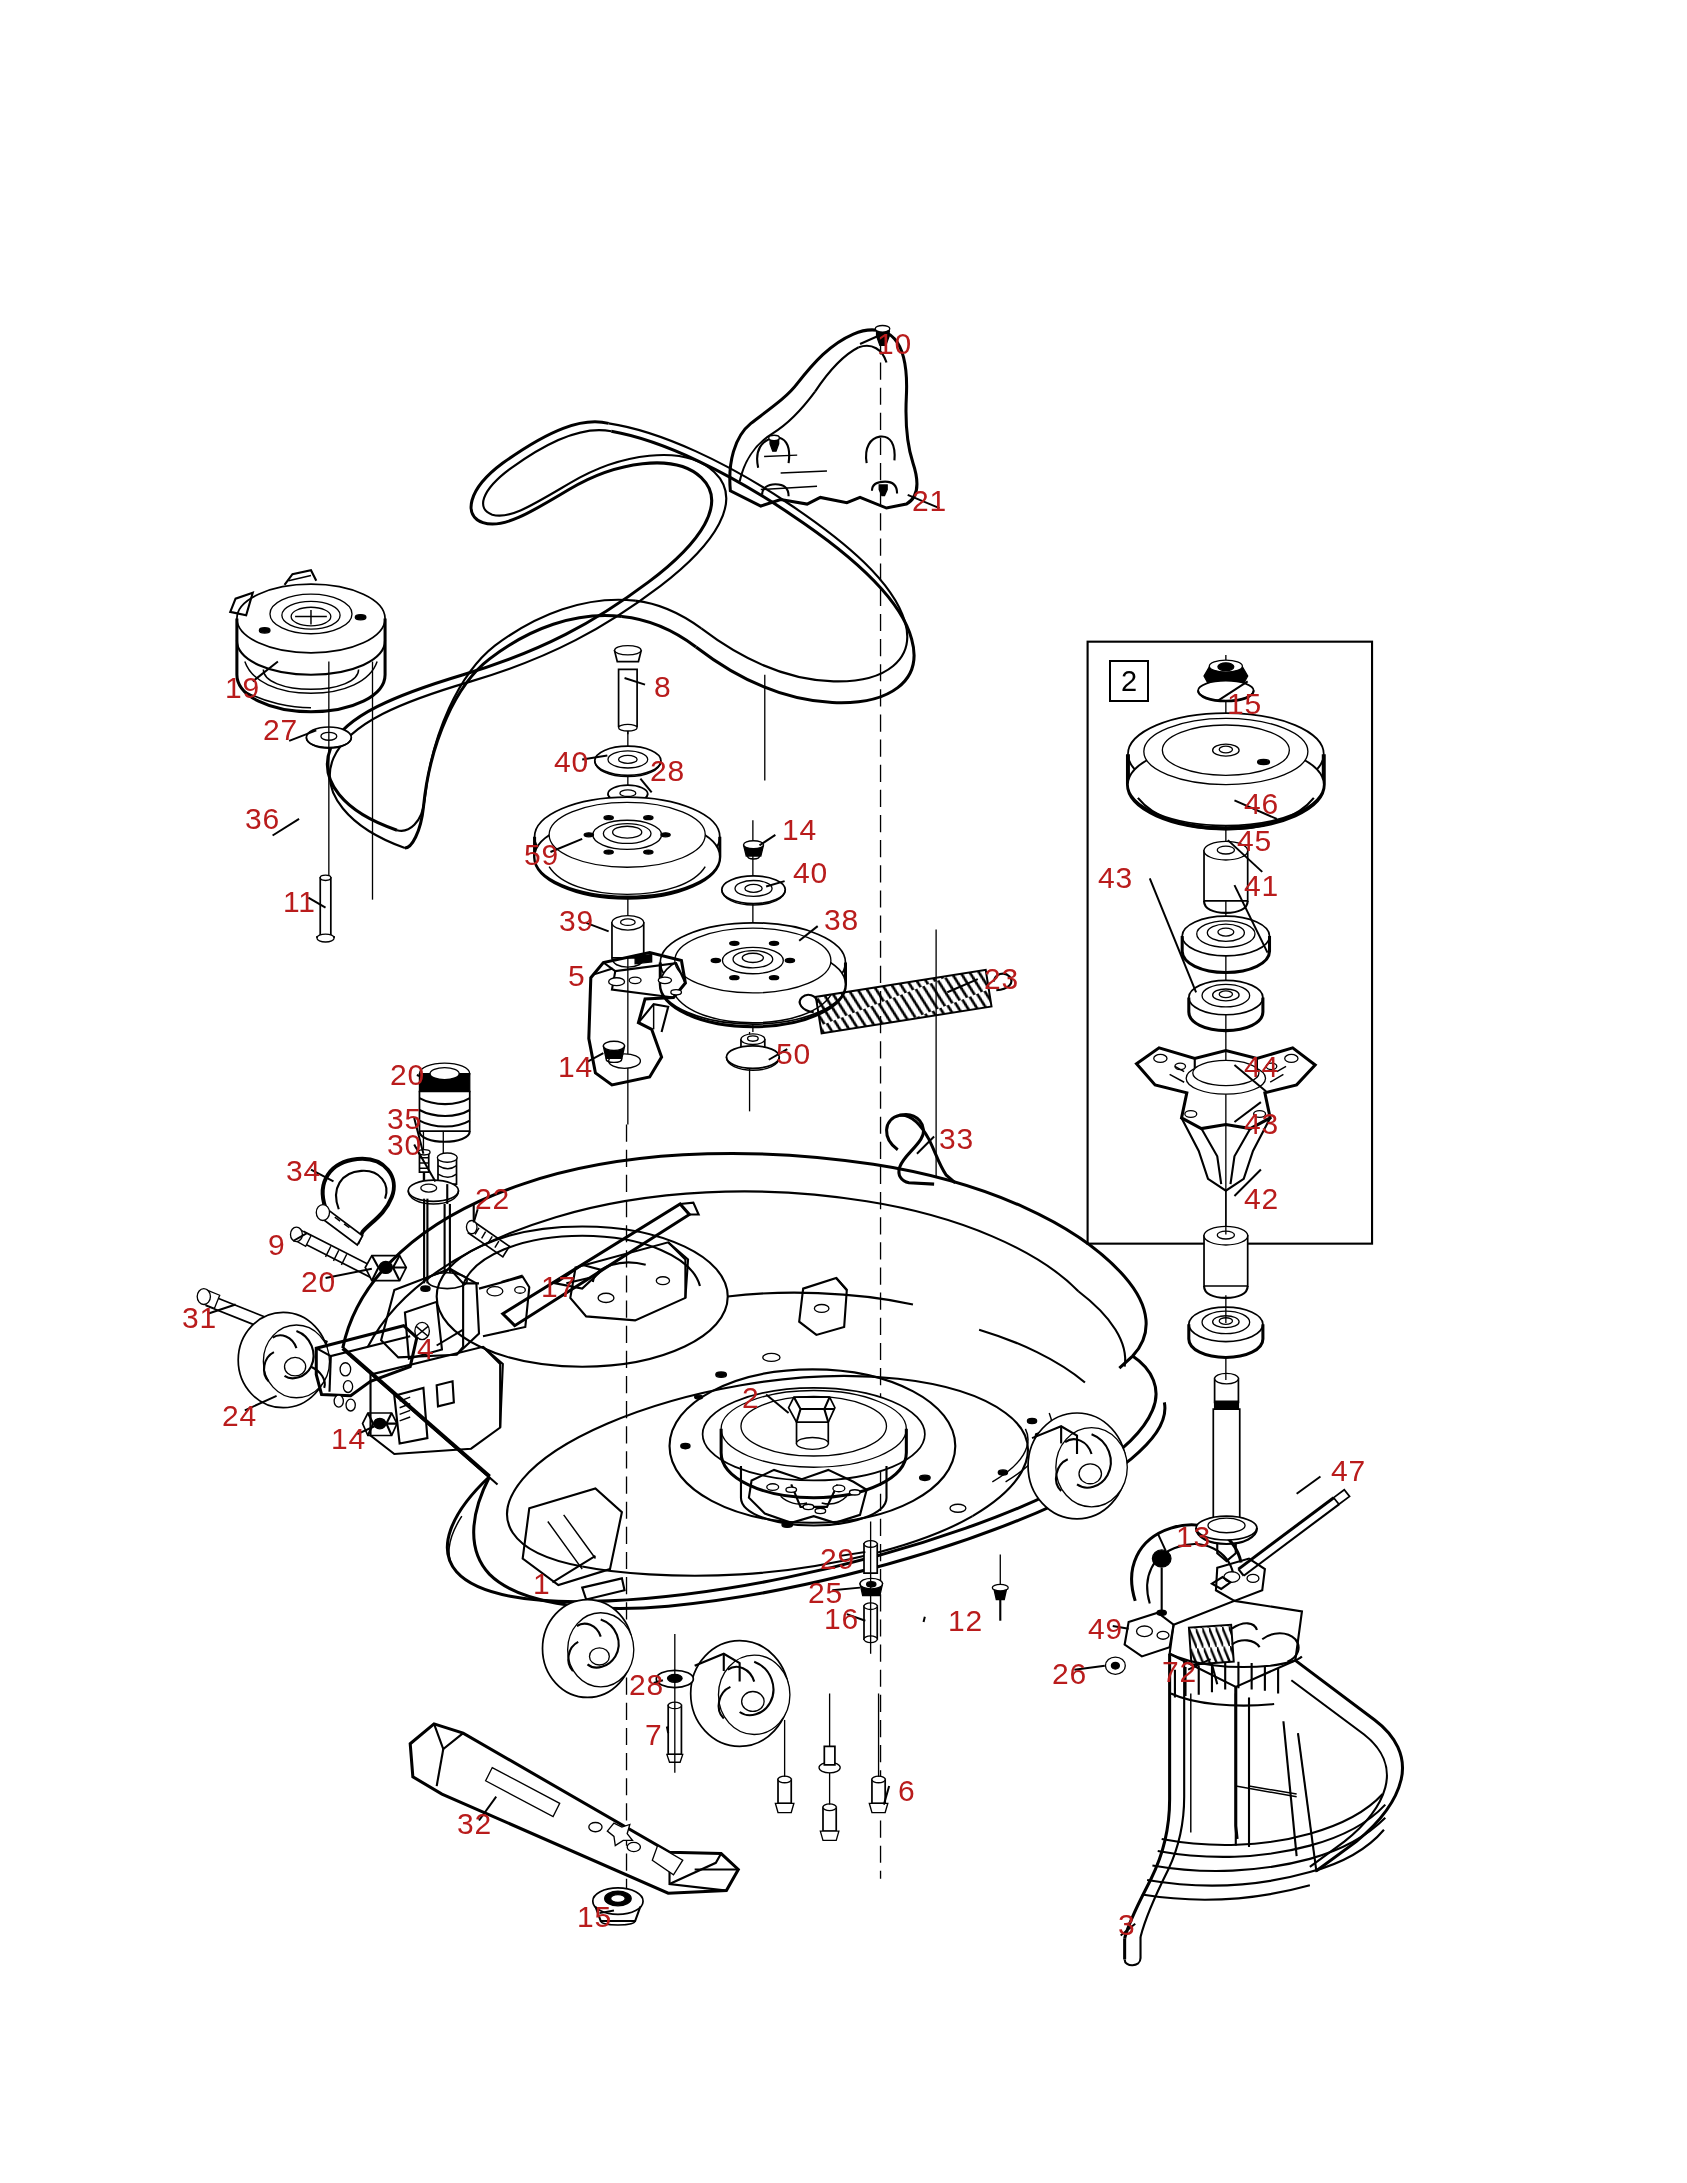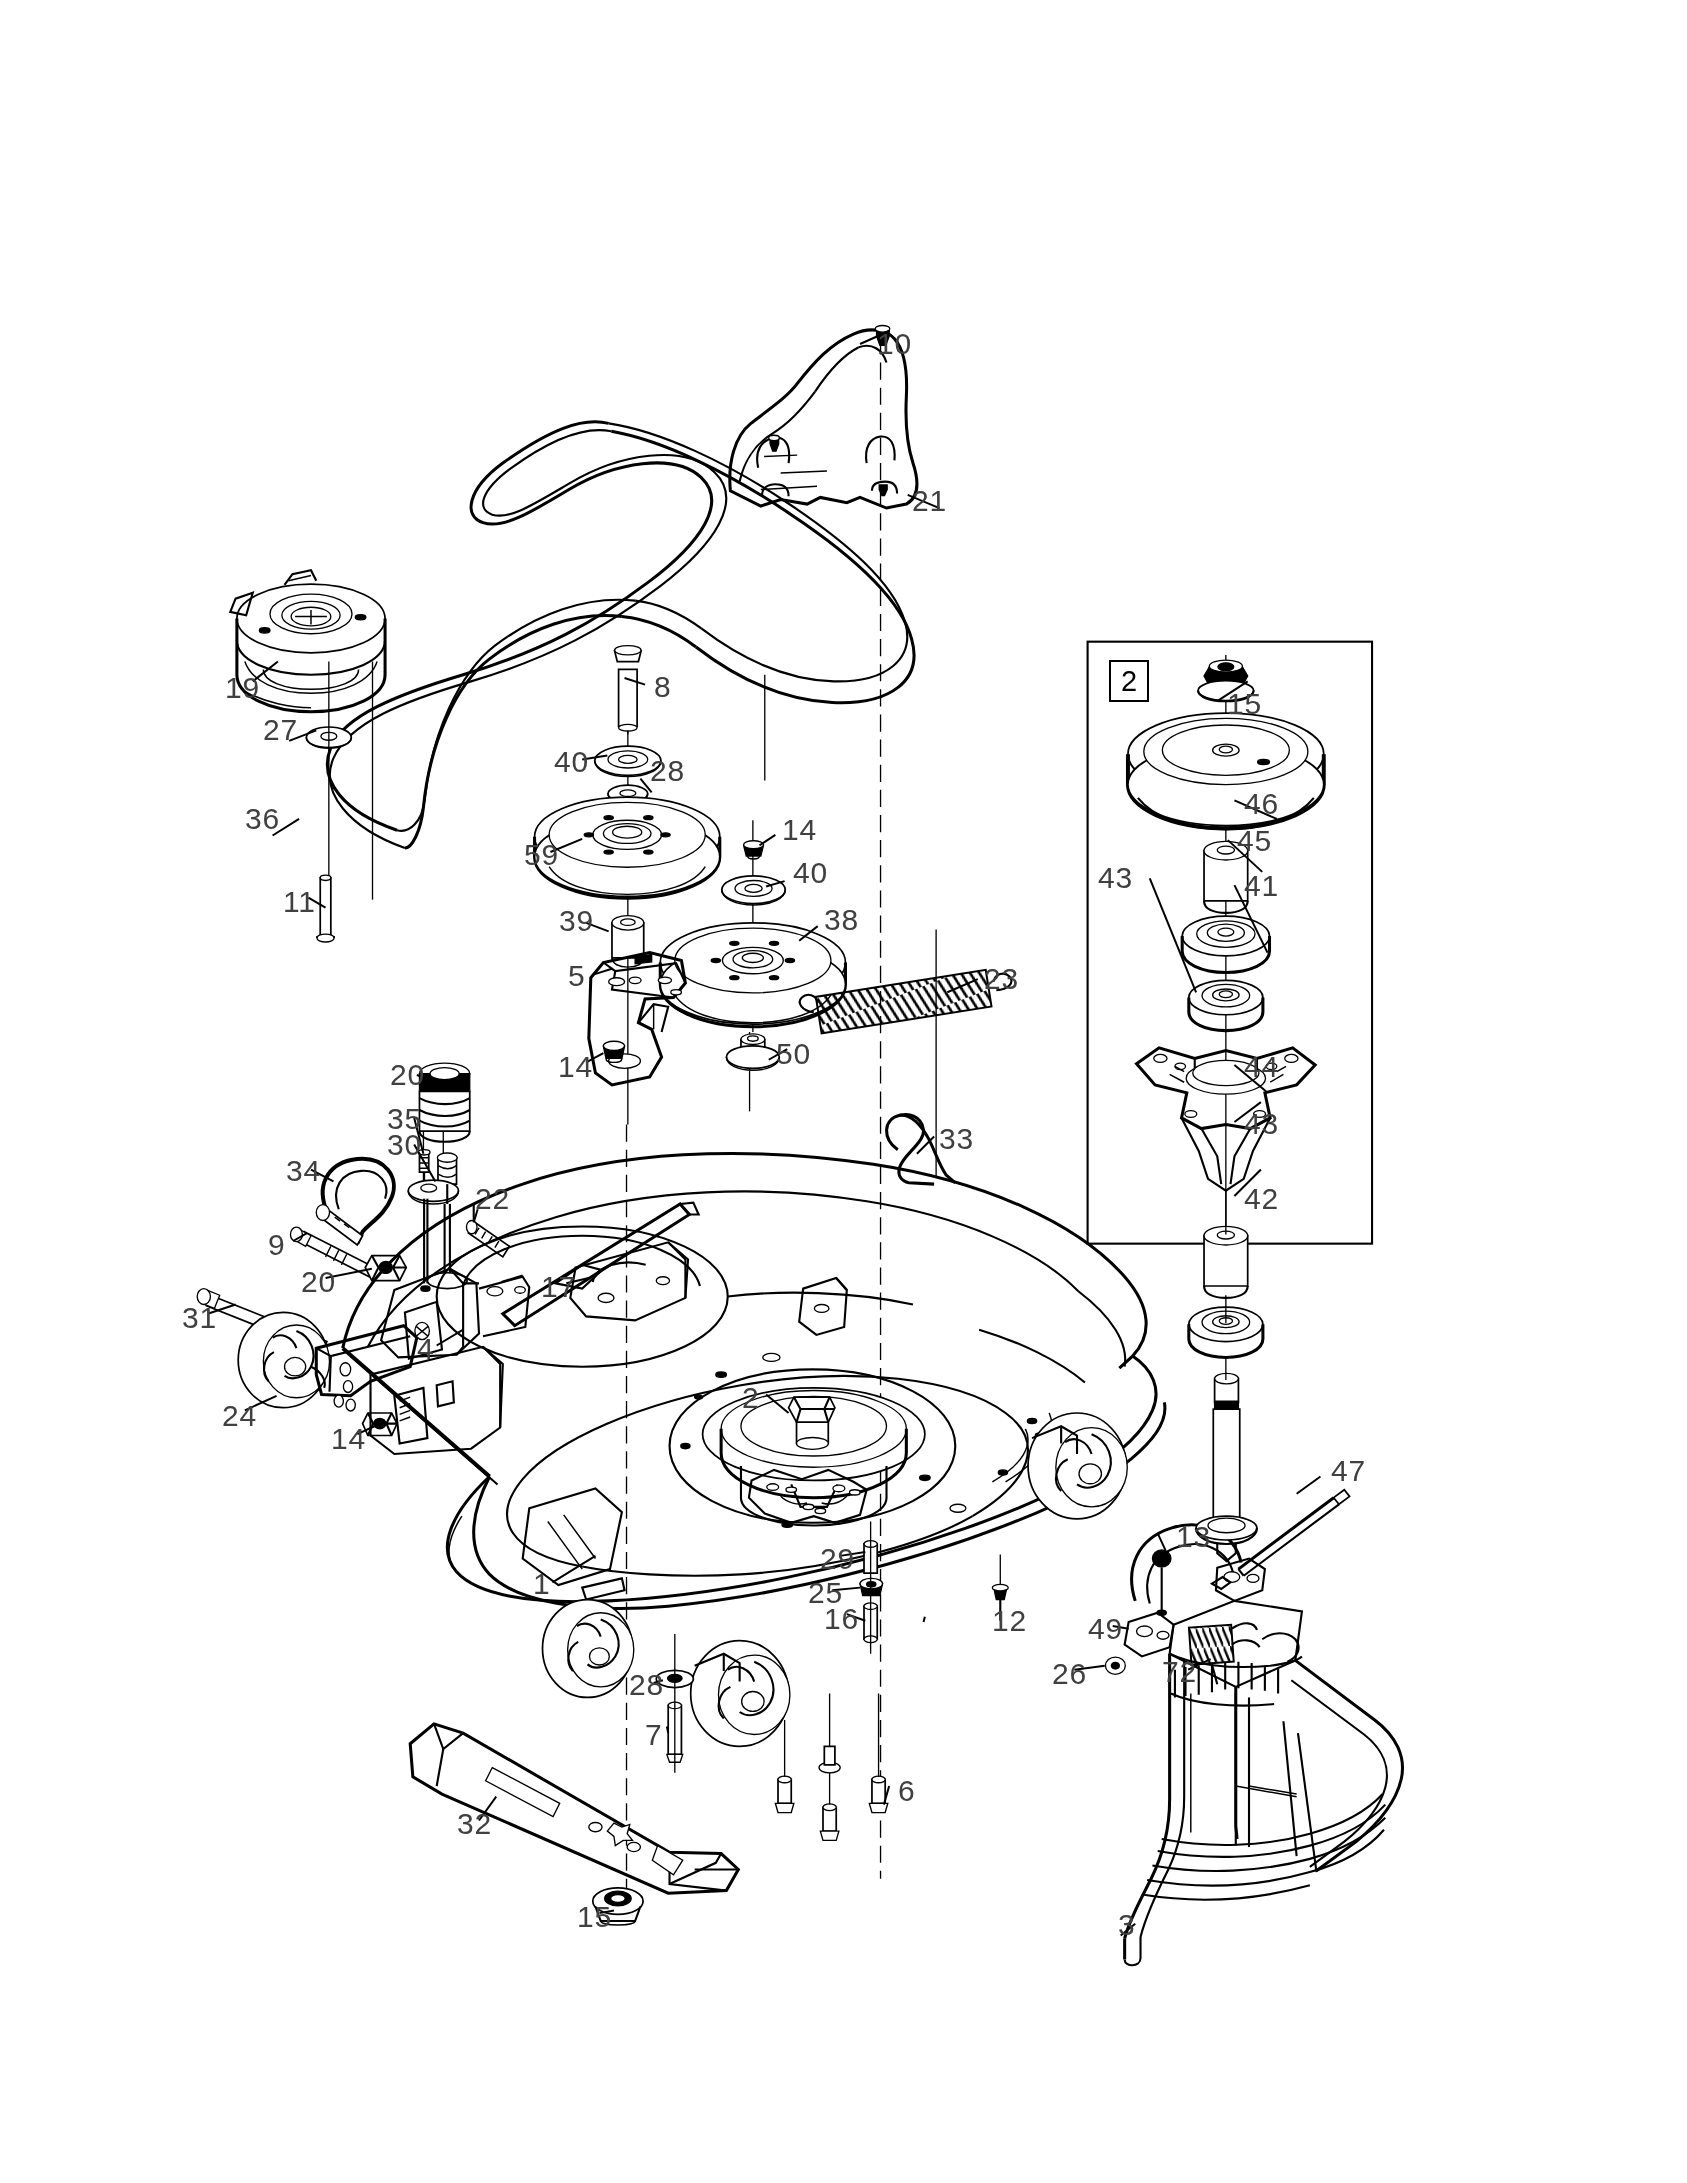--- a/index.html
+++ b/index.html
@@ -1,19 +1,19 @@
 <!DOCTYPE html>
 <html style="font-size:10.6px"><head>
 <meta charset="utf-8">
 <style>
   html,body{margin:0;padding:0;background:#ffffff;}
   body{font-family:"Liberation Sans", sans-serif;}
   #page{position:relative;width:1687px;height:2183px;background:#fff;overflow:hidden;}
   svg#art{position:absolute;left:0;top:0;width:1687px;height:2183px;}
-  .cal{position:absolute;font-family:"Liberation Sans", sans-serif;font-size:30px;color:#404040;
+  .cal{position:absolute;font-family:"Liberation Sans", sans-serif;font-size:30px;color:#b91c1c;
        line-height:1;white-space:nowrap;font-weight:400;letter-spacing:0.7px;}
   .boxnum{position:absolute;border:2.6px solid #000;width:36px;height:38px;
           display:flex;align-items:center;justify-content:center;font-size:29px;}
   
   .ln{fill:none;stroke:#000;}
   .w1{stroke-width:2.2;}
   .w2{stroke-width:3.2;}
   .w3{stroke-width:4.6;}
   .w4{stroke-width:6;}
   .lead{fill:none;stroke:#000;stroke-width:3;}
@@ -828,21 +828,21 @@
 <div class="cal" style="left:182px;top:1303px;">31</div>
 <div class="cal" style="left:222px;top:1401px;">24</div>
 <div class="cal" style="left:331px;top:1424px;">14</div>
 <div class="cal" style="left:475px;top:1184px;">22</div>
 <div class="cal" style="left:541px;top:1272px;">17</div>
 <div class="cal" style="left:417px;top:1334px;">4</div>
 <div class="cal" style="left:742px;top:1383px;">2</div>
 <div class="cal" style="left:820px;top:1544px;">29</div>
 <div class="cal" style="left:808px;top:1578px;text-align:right;">25</div>
 <div class="cal" style="left:824px;top:1604px;">16</div>
-<div class="cal" style="left:992px;top:1606px;">12</div>
+<div class="cal" style="left:948px;top:1606px;">12</div>
 <div class="cal" style="left:533px;top:1569px;">1</div>
 <div class="cal" style="left:1176px;top:1522px;">13</div>
 <div class="cal" style="left:1331px;top:1456px;">47</div>
 <div class="cal" style="left:1088px;top:1614px;">49</div>
 <div class="cal" style="left:1052px;top:1659px;">26</div>
 <div class="cal" style="left:1162px;top:1657px;">72</div>
 <div class="cal" style="left:1118px;top:1910px;">3</div>
 <div class="cal" style="left:629px;top:1670px;">28</div>
 <div class="cal" style="left:645px;top:1720px;">7</div>
 <div class="cal" style="left:898px;top:1776px;">6</div>

